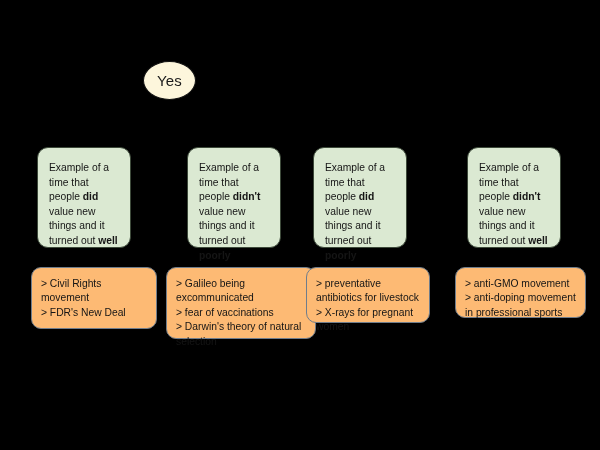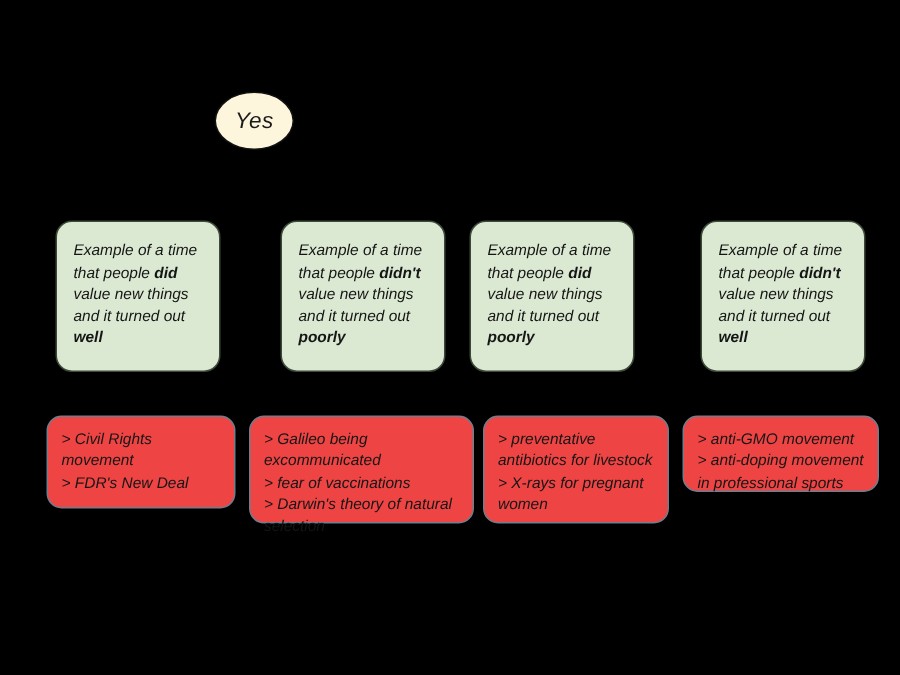--- a/index.html
+++ b/index.html
@@ -13,21 +13,20 @@
     position: relative;
     overflow: hidden;
     font-family: "Liberation Sans", sans-serif;
   }
   #canvas {
     position: absolute;
     left: 0; top: 0;
     width: 600px;
     height: 450px;
     background: #000000;
-    font-style: italic;
   }
 
   
   .ellipse {
     position: absolute;
     background: #fdf6dc;
     border: 1.4px solid #111111;
     border-radius: 50%;
     display: flex;
     align-items: center;
@@ -40,21 +39,21 @@
     letter-spacing: 0.2px;
     line-height: 1;
   }
   #ellipse-yes { left: 143px; top: 61px; width: 53px; height: 39px; }
   #ellipse-no  { left: 423px; top: 61px; width: 53px; height: 39px; }
 
   
   .green-box {
     position: absolute;
     top: 147px;
-    width: 110px;
+    width: 94px;
     height: 101px;
     background: #dbe9d2;
     border: 1.1px solid #3d4a3a;
     border-radius: 11px;
     box-sizing: border-box;
     padding: 13px 9px 0 11px;
   }
   .green-box .gtext {
     font-size: 10.3px;
     line-height: 14.6px;
@@ -62,36 +61,36 @@
   }
   .green-box .gtext b { font-weight: bold; }
   #green-box-1 { left: 37px; }
   #green-box-2 { left: 187px; }
   #green-box-3 { left: 313px; }
   #green-box-4 { left: 467px; }
 
   
   .blue-box {
     position: absolute;
-    top: 277px;
-    background: #ef4444;
+    top: 267px;
+    background: #fdba74;
     border: 1.1px solid #6f7d8c;
     border-radius: 10px;
     box-sizing: border-box;
     padding: 9px 7px 8px 9px;
   }
   .blue-box .btext {
     font-size: 10.3px;
     line-height: 14.4px;
     color: #151515;
   }
   .blue-box .bitem { display: block; }
   #blue-box-1 { left: 31px;  width: 126px; height: 62px; }
   #blue-box-2 { left: 166px; width: 150px; height: 72px; }
-  #blue-box-3 { left: 306px; width: 124px; height: 72px; margin-left: 16px; }
+  #blue-box-3 { left: 306px; width: 124px; height: 56px; }
   #blue-box-4 { left: 455px; width: 131px; height: 51px; }
 </style>
 </head>
 <body>
 
 <div id="canvas">
 
   <div class="ellipse" id="ellipse-yes">
     <span>Yes</span>
   </div>

